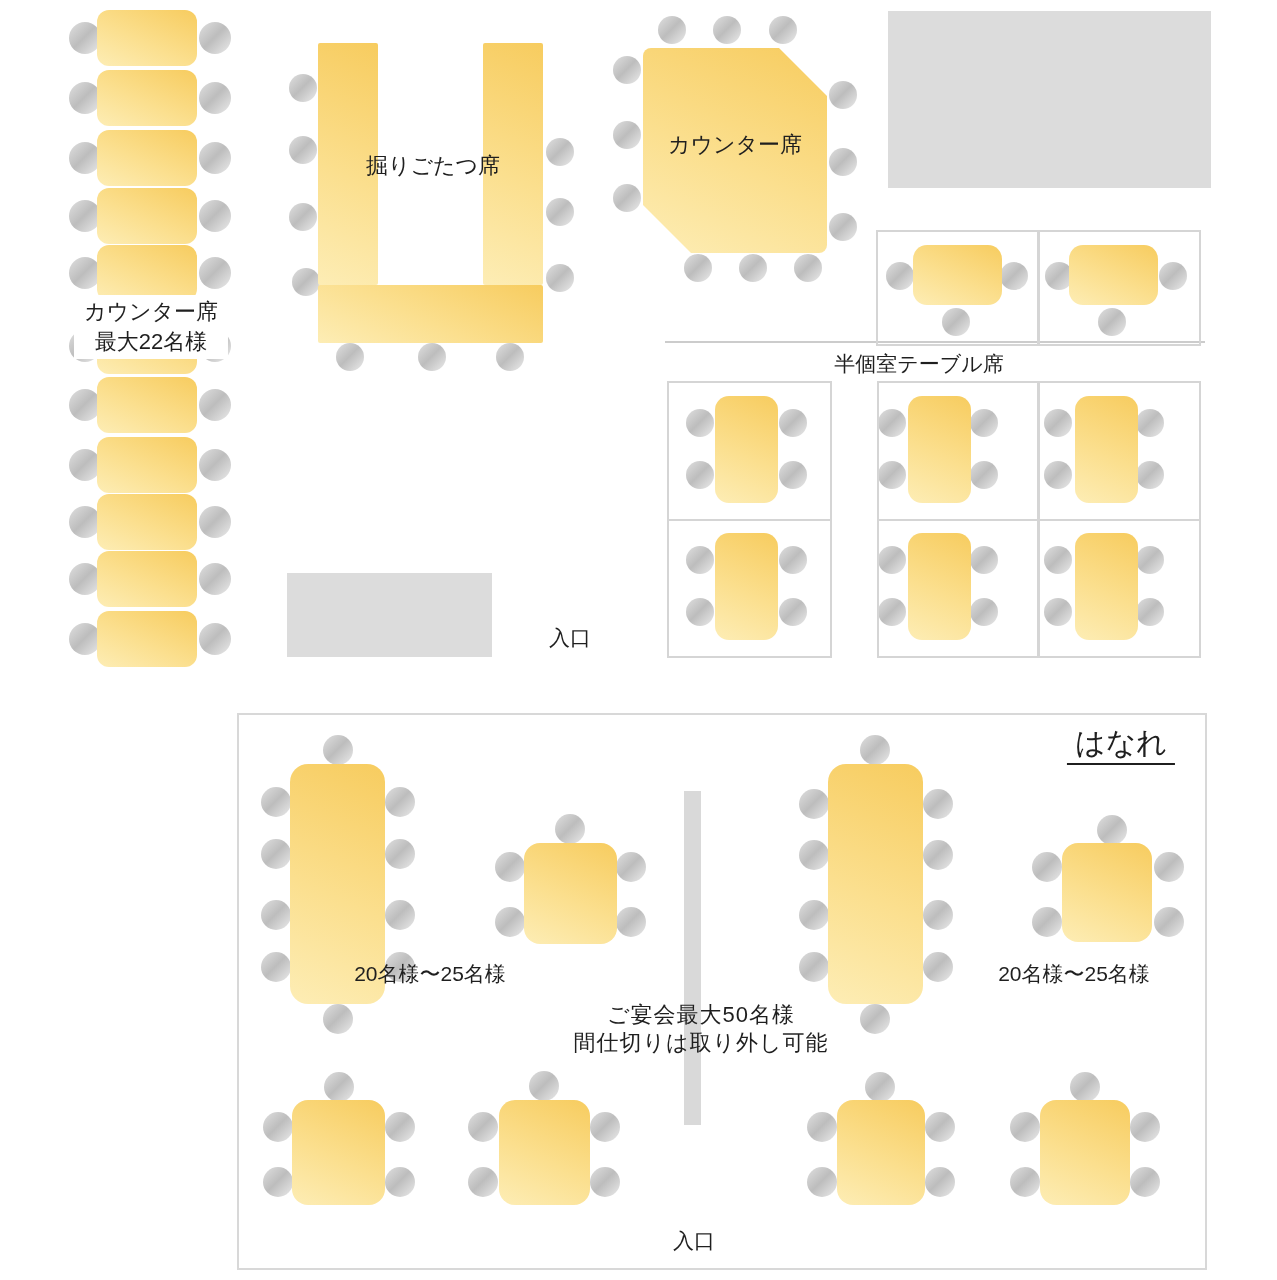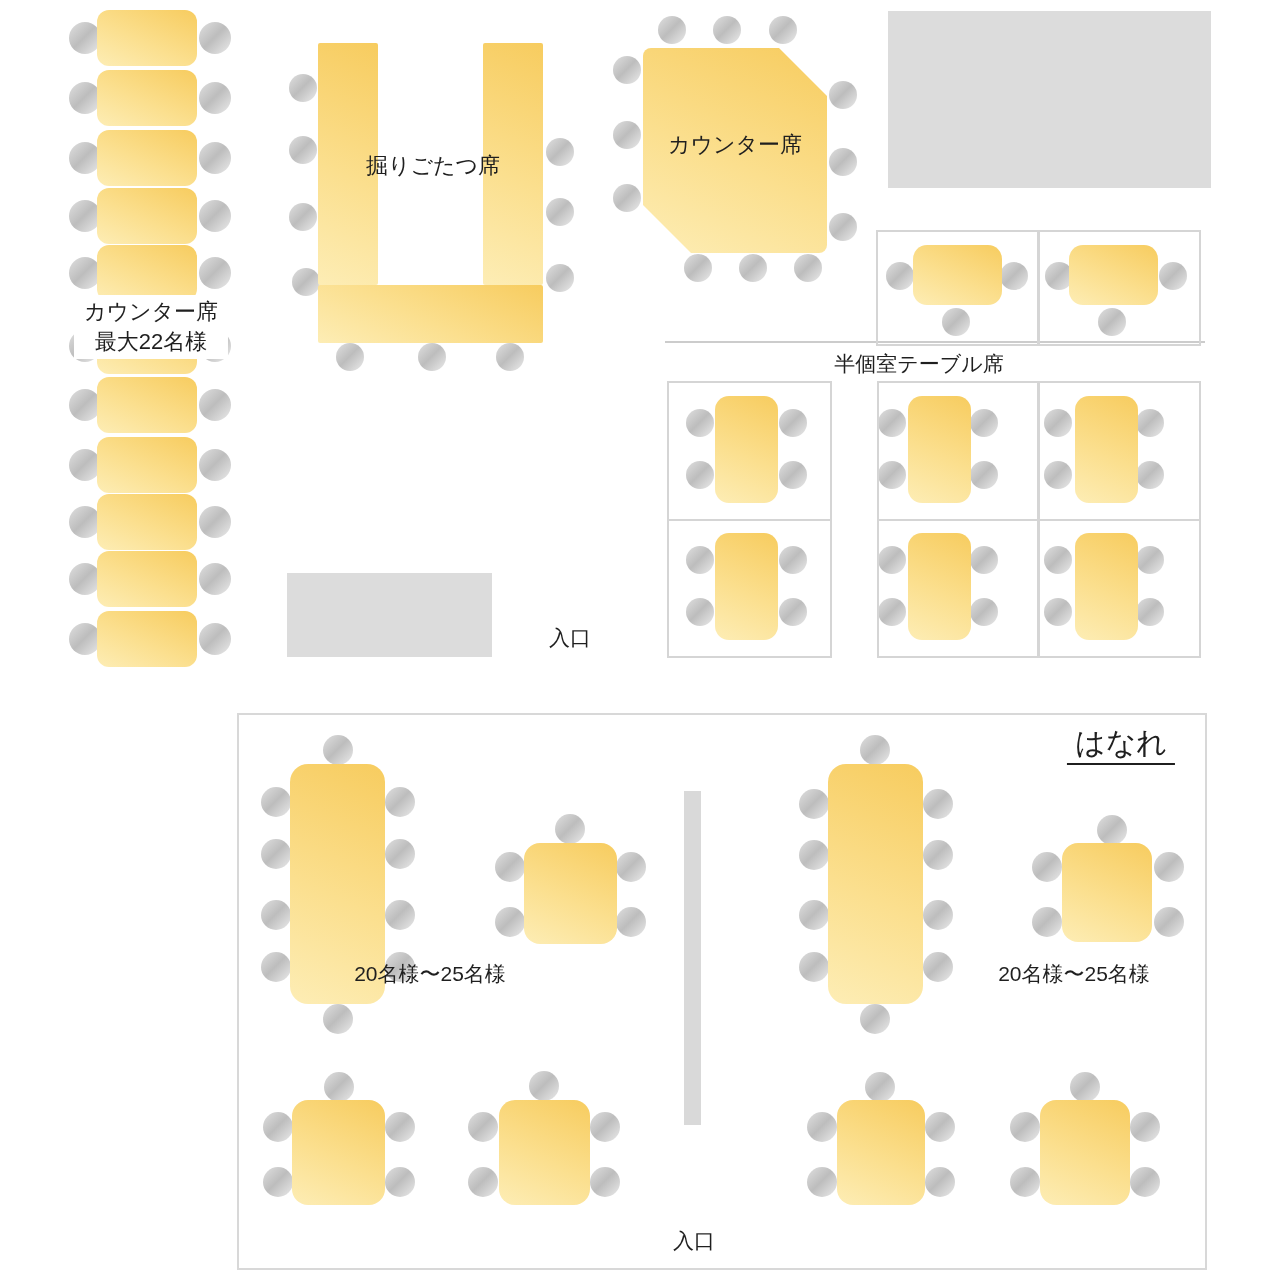--- a/index.html
+++ b/index.html
@@ -206,14 +206,18 @@
     <div>カウンター席</div>
     <div>最大22名様</div>
   </div>
   <div class="lbl" id="lbl-counter">掘りごたつ席</div>
   <div class="lbl" id="lbl-table-seats">カウンター席</div>
   <div class="lbl" id="lbl-semi-private">半個室テーブル席</div>
   <div class="lbl" id="lbl-entrance-main">入口</div>
   <div class="lbl" id="lbl-hanare">はなれ</div>
   <div class="lbl" id="lbl-capacity-left">20名様〜25名様</div>
   <div class="lbl" id="lbl-capacity-right">20名様〜25名様</div>
+  <div class="lbl" id="lbl-banquet">
+    <div>ご宴会最大50名様</div>
+    <div>間仕切りは取り外し可能</div>
+  </div>
   <div class="lbl" id="lbl-entrance-hanare">入口</div>
 </div>
 
 </body></html>

